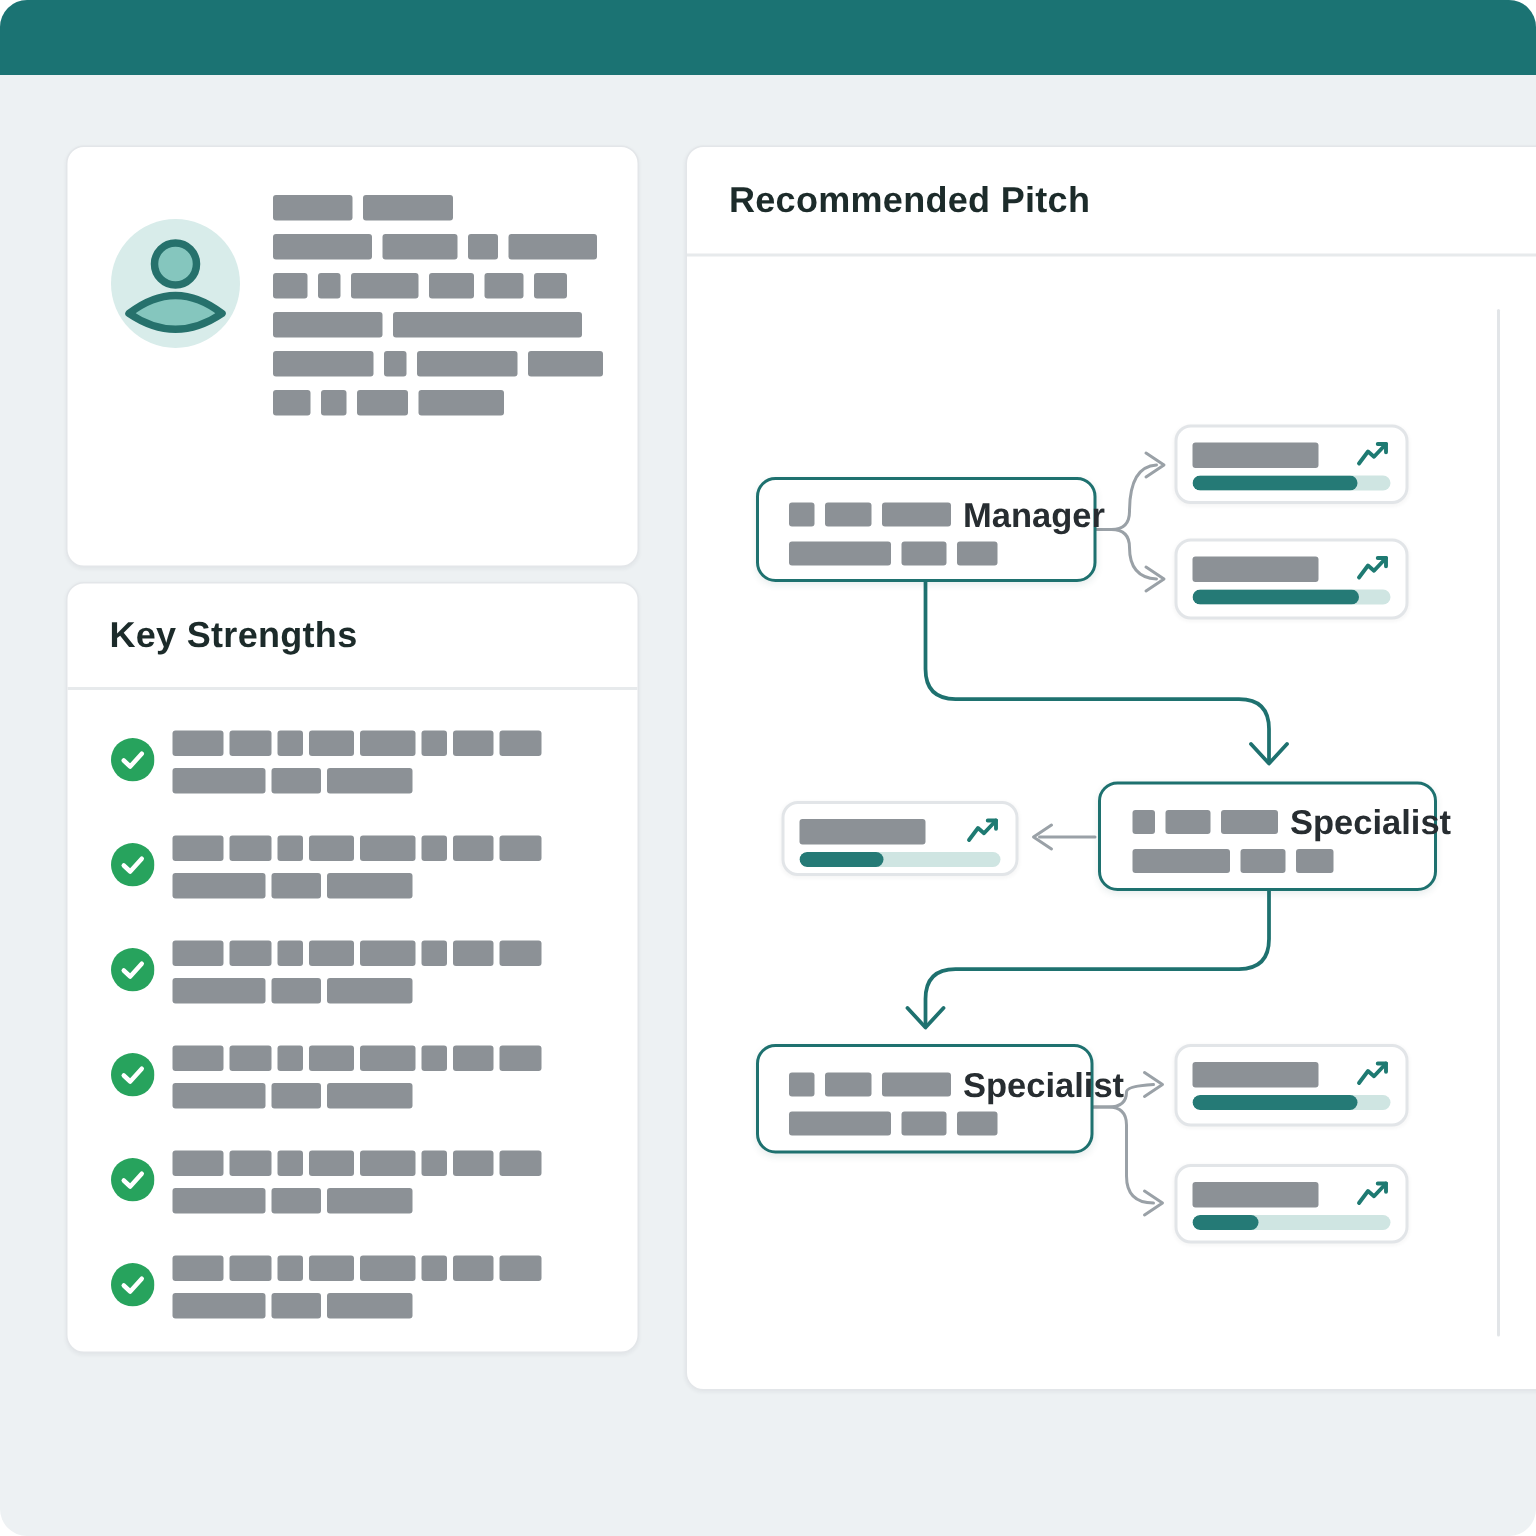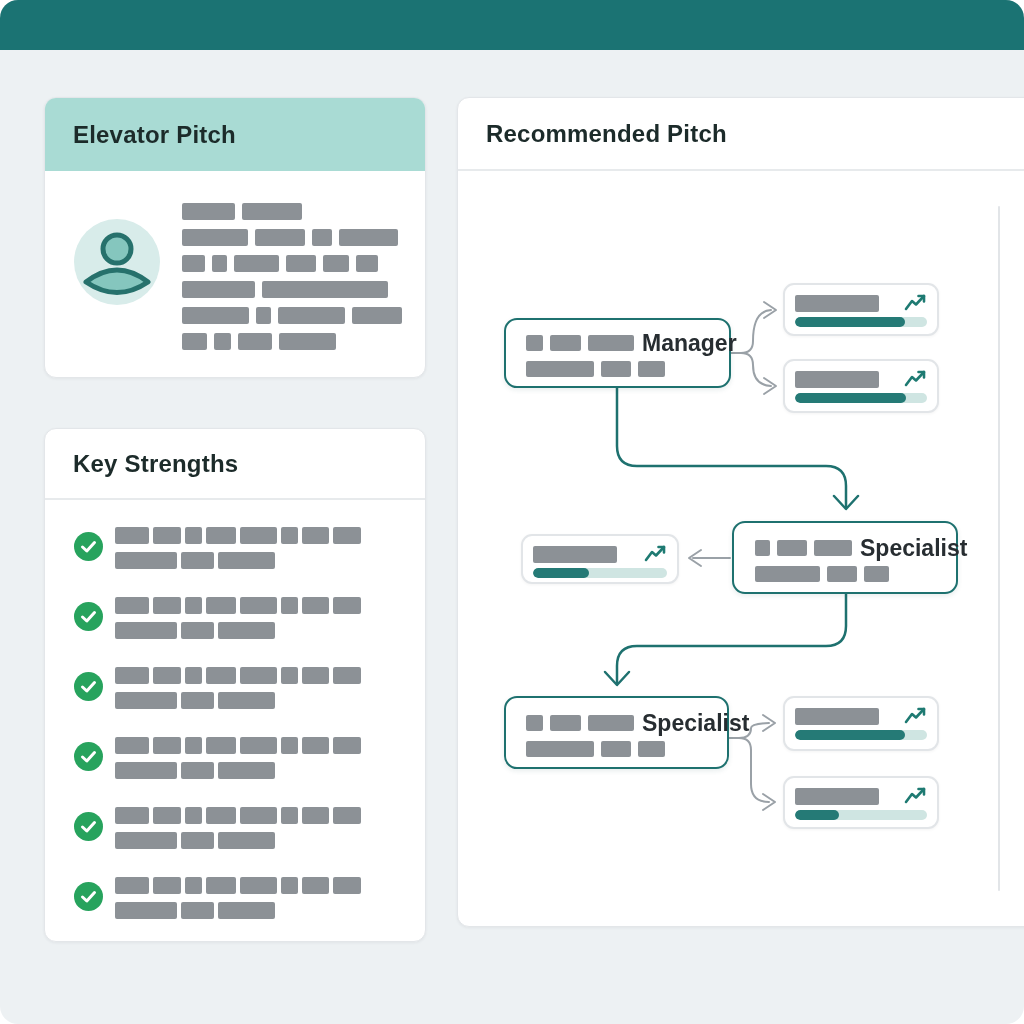--- a/index.html
+++ b/index.html
@@ -12,21 +12,21 @@
   .pitch-card{left:44px;top:97px;width:380px;height:279px;}
   .pitch-header{height:73px;background:#a9dbd4;border-radius:11px 11px 0 0;display:flex;align-items:center;}
   .card-title{font-size:24px;font-weight:700;color:#1c2b2a;letter-spacing:.2px;}
   .pitch-header .card-title{margin-left:28px;}
   .pitch-body{display:flex;}
   .avatar-wrap{margin:48px 0 0 29px;}
   .pitch-bars{margin:32px 0 0 22px;display:flex;flex-direction:column;gap:9px;}
   .bar-row{display:flex;gap:7px;}
   .bar{display:inline-block;height:17px;background:#8c9196;border-radius:2px;flex:none;}
   
-  .strengths-card{left:44px;top:428px;width:380px;height:512px;}
+  .strengths-card{left:44px;top:388px;width:380px;height:512px;}
   .strengths-header{height:69px;display:flex;align-items:center;border-bottom:2px solid #e7eaec;}
   .strengths-header .card-title{margin-left:28px;}
   .strength-list{padding:27px 0 0 29px;margin:0;list-style:none;}
   .strength-item{display:flex;gap:12px;margin-bottom:28px;}
   .strength-item .check{flex:none;margin-top:5px;}
   .s-bars{display:flex;flex-direction:column;gap:8px;}
   .s-bars .bar-row{gap:4px;}
   
   .roles-card{left:457px;top:97px;width:600px;height:828px;}
   .roles-header{height:71px;display:flex;align-items:center;border-bottom:2px solid #e7eaec;}
@@ -56,23 +56,20 @@
   .mini-4{left:325px;top:525px;width:156px;height:55px;}
   .mini-5{left:325px;top:605px;width:156px;height:53px;}
 </style>
 </head>
 <body>
 
 <div class="app">
   <div class="topbar"></div>
 
   <section class="card pitch-card">
-    <div class="pitch-header">
-      <span class="card-title">Elevator Pitch</span>
-    </div>
     <div class="pitch-body">
       <div class="avatar-wrap">
         <svg width="86" height="86" viewBox="-43 -43 86 86">
           <circle cx="0" cy="0" r="43" fill="#d8ecea"></circle>
           <circle cx="0" cy="-13" r="14" fill="#85c6be" stroke="#26716c" stroke-width="5"></circle>
           <path d="M -31 20 Q 0 -4 31 20 Q 0 41 -31 20 Z" fill="#85c6be" stroke="#26716c" stroke-width="5" stroke-linejoin="round"></path>
         </svg>
       </div>
       <div class="pitch-bars">
         <div class="bar-row">

